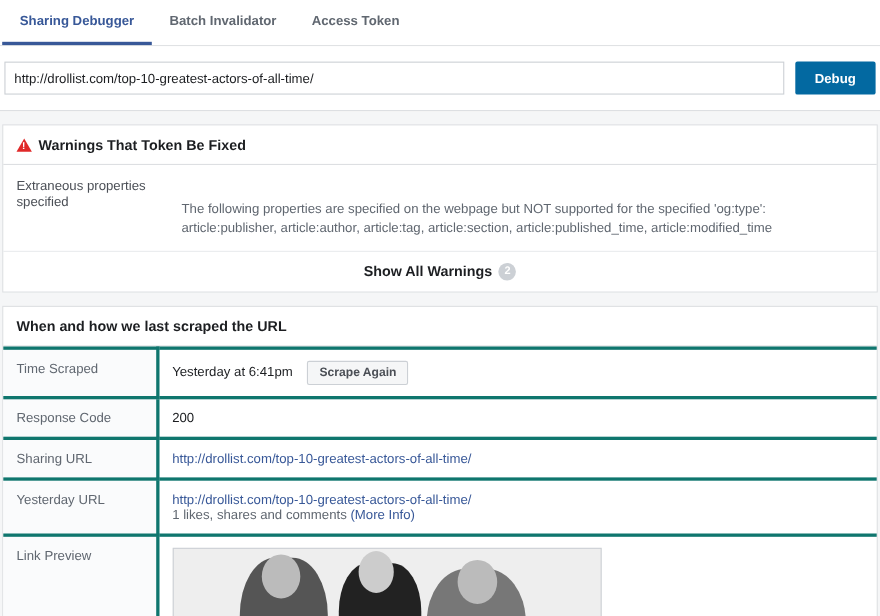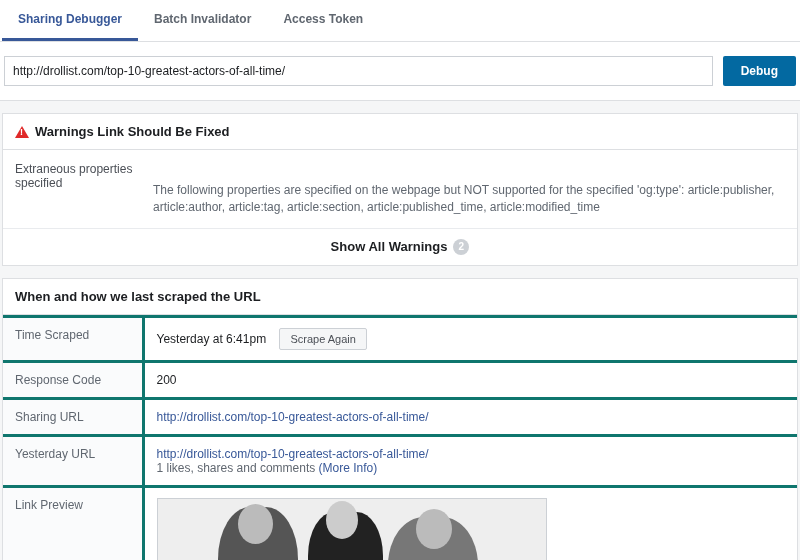--- a/index.html
+++ b/index.html
@@ -85,21 +85,21 @@
     top: 1px;
     color: #fff;
     font-size: 9px;
     font-weight: bold;
   }
   .warning-body {
     display: flex;
     padding: 12px;
     font-size: 12px;
     color: #606770;
-    gap: 8px;
+    gap: 20px;
     border-bottom: 1px solid #e9ebee;
   }
   .warning-label {
     width: 130px;
     flex-shrink: 0;
     color: #4b4f56;
   }
   .warning-text {
     flex: 1;
     line-height: 1.4;
@@ -152,21 +152,21 @@
     text-decoration: none;
   }
   .scrape-btn {
     background: #f5f6f7;
     border: 1px solid #ccd0d5;
     padding: 4px 10px;
     font-size: 11px;
     cursor: pointer;
     margin-left: 10px;
     border-radius: 2px;
-    font-weight: normal;
+    font-weight: bold;
     color: #4b4f56;
   }
   .preview-img {
     width: 390px;
     height: 130px;
     border: 1px solid #ccd0d5;
     background: #eee;
     position: relative;
     overflow: hidden;
   }
@@ -190,21 +190,21 @@
 </div>
 
 <div class="url-row">
   <input class="url-input" type="text" value="http://drollist.com/top-10-greatest-actors-of-all-time/" style="">
   <button class="debug-btn">Debug</button>
 </div>
 
 <div class="panel">
   <div class="panel-header">
     <span class="warning-icon"></span>
-    <span>Warnings Link Should Be Fixed</span>
+    <span>Warnings That Token Be Fixed</span>
   </div>
   <div class="warning-body">
     <div class="warning-label">Extraneous properties specified</div>
     <div class="warning-text">The following properties are specified on the webpage but NOT supported for the specified 'og:type': article:publisher, article:author, article:tag, article:section, article:published_time, article:modified_time</div>
   </div>
   <div class="show-all">
     <span>Show All Warnings</span>
     <span class="badge">2</span>
   </div>
 </div>

